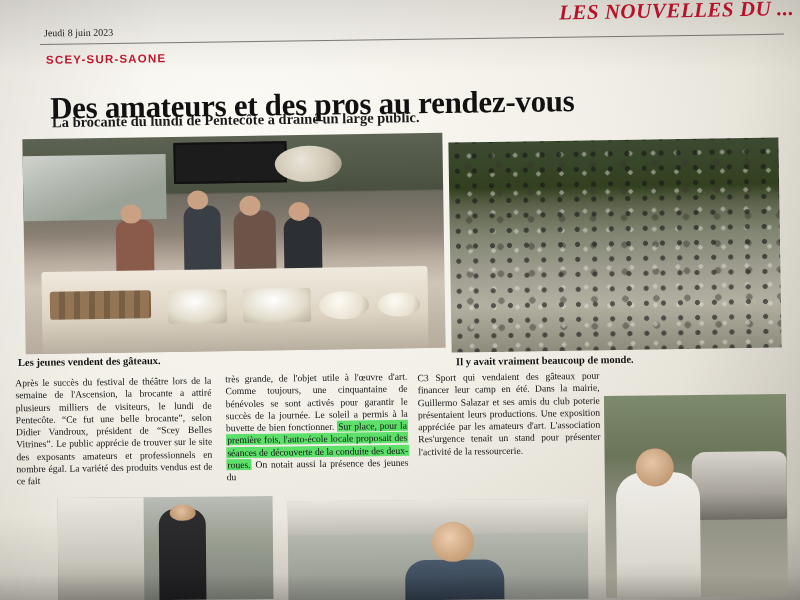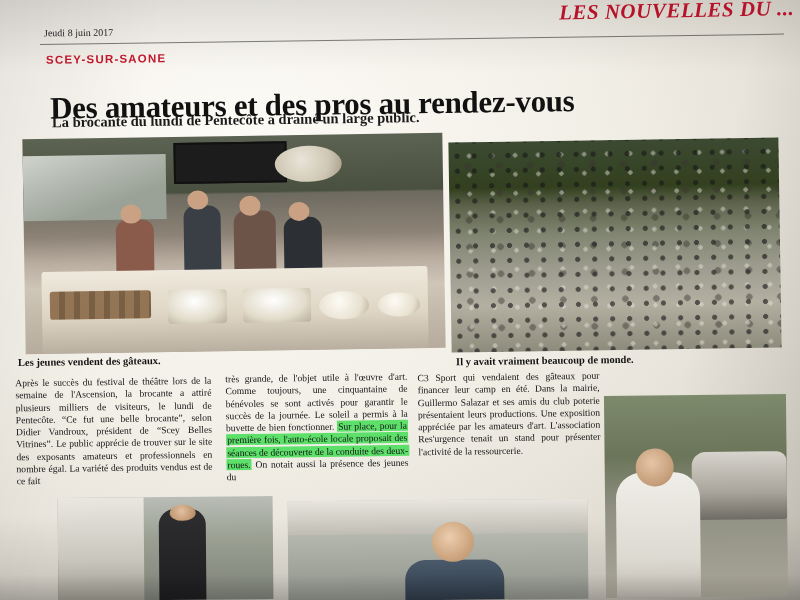--- a/index.html
+++ b/index.html
@@ -292,21 +292,21 @@
     pointer-events: none;
   }
 </style>
 </head>
 <body>
 
 <div id="page">
   <div class="paper"></div>
 
   <div class="masthead">LES NOUVELLES DU ...</div>
-  <div class="issue-date">Jeudi 8 juin 2017</div>
+  <div class="issue-date">Jeudi 8 juin 2023</div>
   <div class="rule-top"></div>
 
   <div class="kicker">SCEY-SUR-SAONE</div>
   <h1 class="headline">Des amateurs et des pros au rendez-vous</h1>
   <div class="subhead">La brocante du lundi de Pentecôte a drainé un large public.</div>
 
   <div class="photo" id="photo-market">
     <div class="tent"></div>
     <div class="banner"></div>
     <div class="banner-badge"></div>

